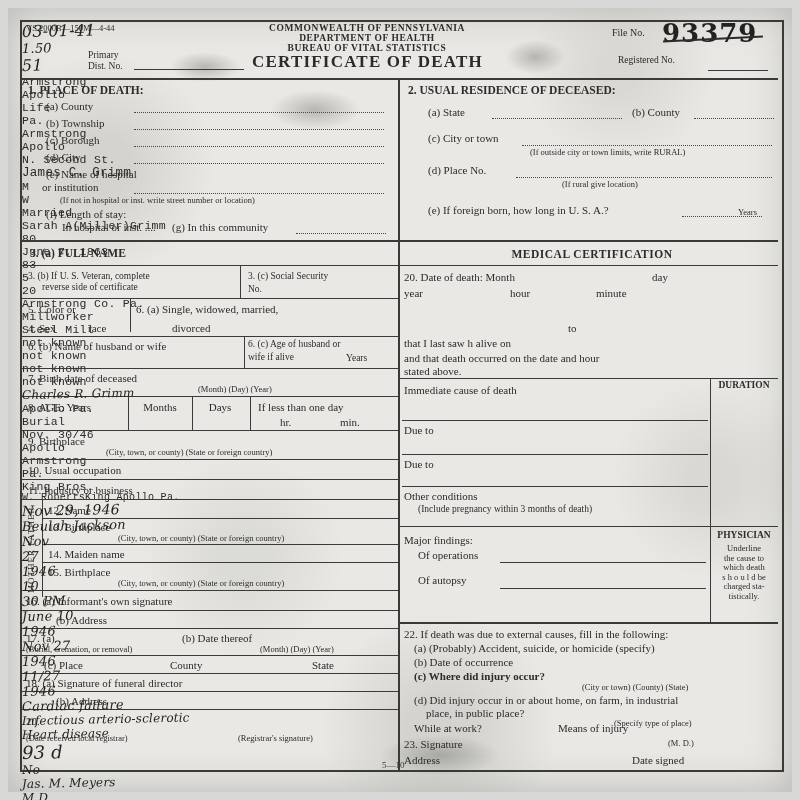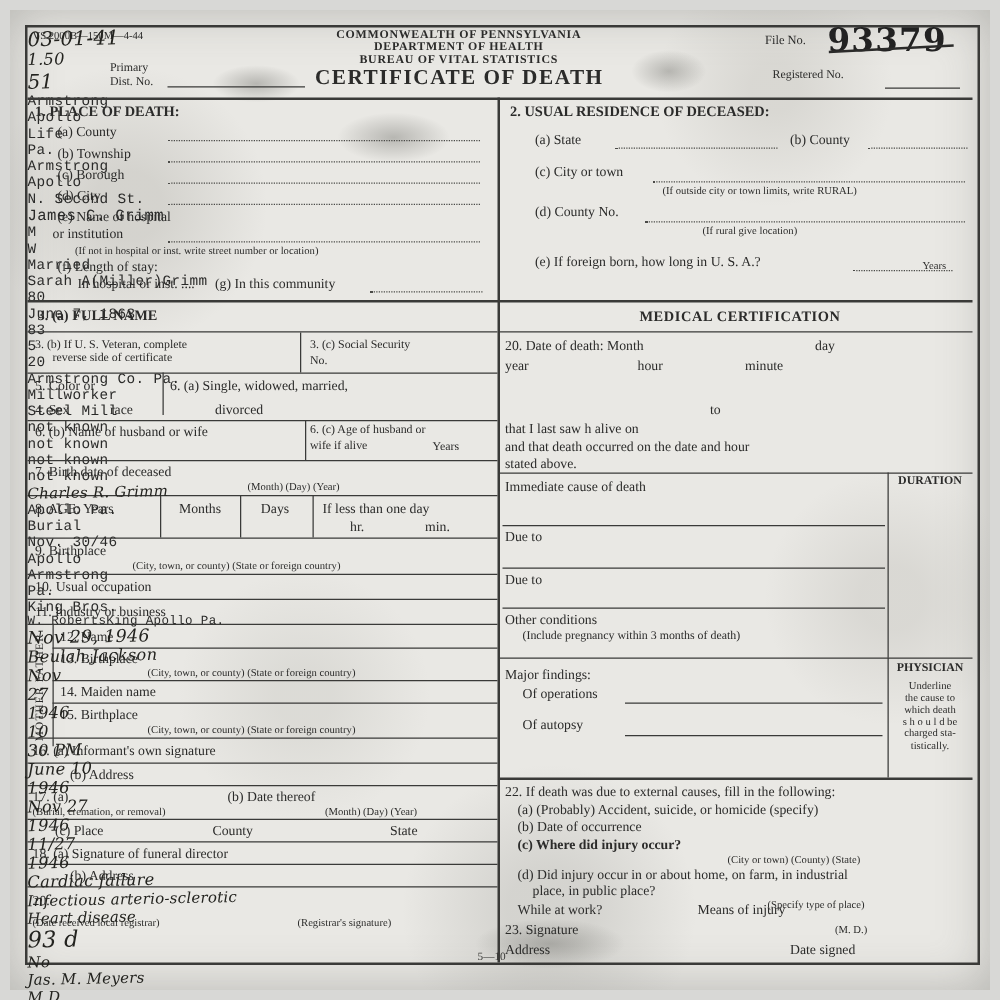--- a/index.html
+++ b/index.html
@@ -145,21 +145,21 @@
    <div class="dotted" style="left:470px;top:96px;width:130px;"></div>
    <div class="t" style="left:610px;top:84px;">(b) County</div>
    <div class="type" style="left:676px;top:83px;">Armstrong</div>
    <div class="dotted" style="left:672px;top:96px;width:80px;"></div>
 
    <div class="t" style="left:406px;top:110px;">(c) City or town</div>
    <div class="type" style="left:566px;top:109px;">Apollo</div>
    <div class="dotted" style="left:500px;top:123px;width:250px;"></div>
    <div class="t tiny" style="left:508px;top:126px;">(If outside city or town limits, write RURAL)</div>
 
-   <div class="t" style="left:406px;top:142px;">(d) County No.</div>
+   <div class="t" style="left:406px;top:142px;">(d) Place No.</div>
    <div class="type" style="left:500px;top:141px;">N. Second St.</div>
    <div class="dotted" style="left:494px;top:155px;width:256px;"></div>
    <div class="t tiny" style="left:540px;top:158px;">(If rural give location)</div>
 
    <div class="t" style="left:406px;top:182px;">(e) If foreign born, how long in U. S. A.?</div>
    <div class="dotted" style="left:660px;top:194px;width:80px;"></div>
    <div class="t tiny" style="left:716px;top:186px;">Years</div>
 
    <div class="line hl" style="left:0;top:218px;width:756px;height:2px;"></div>
 

